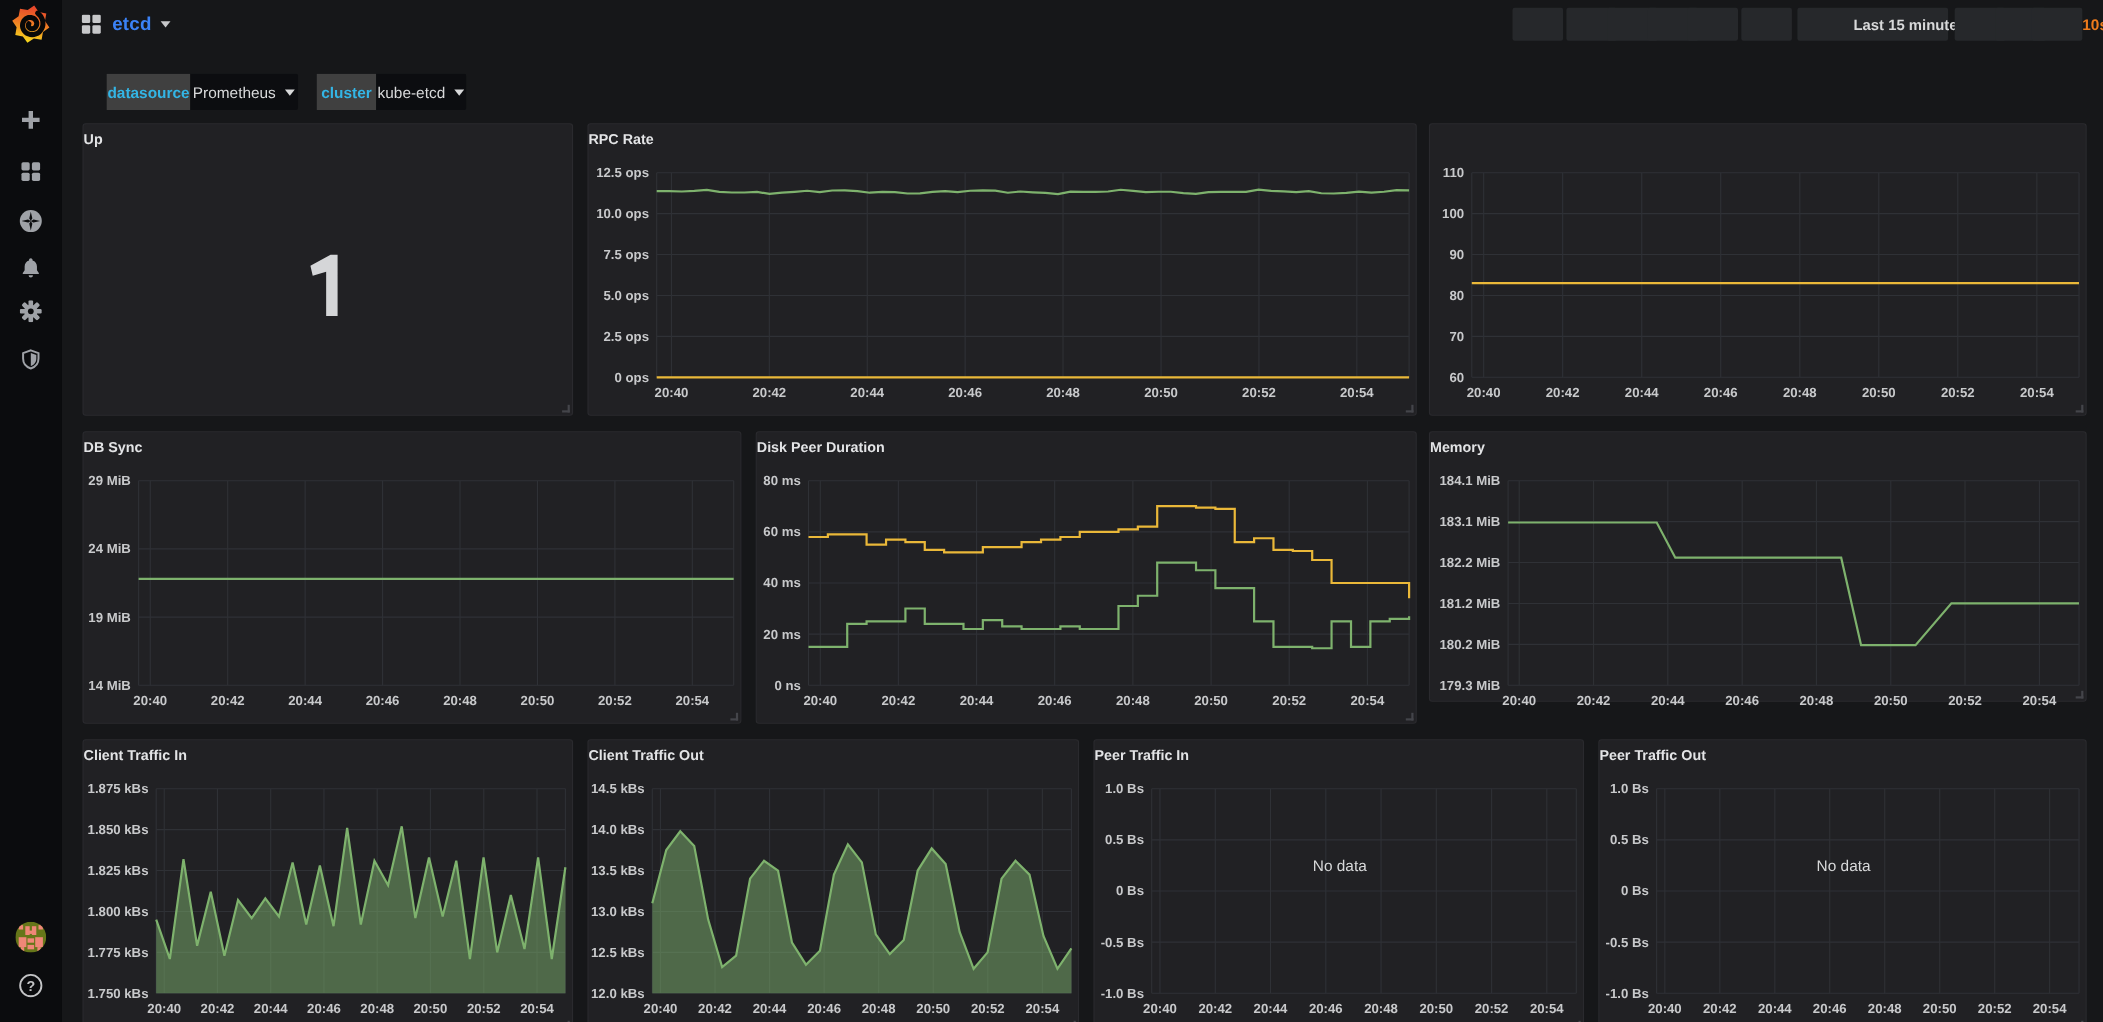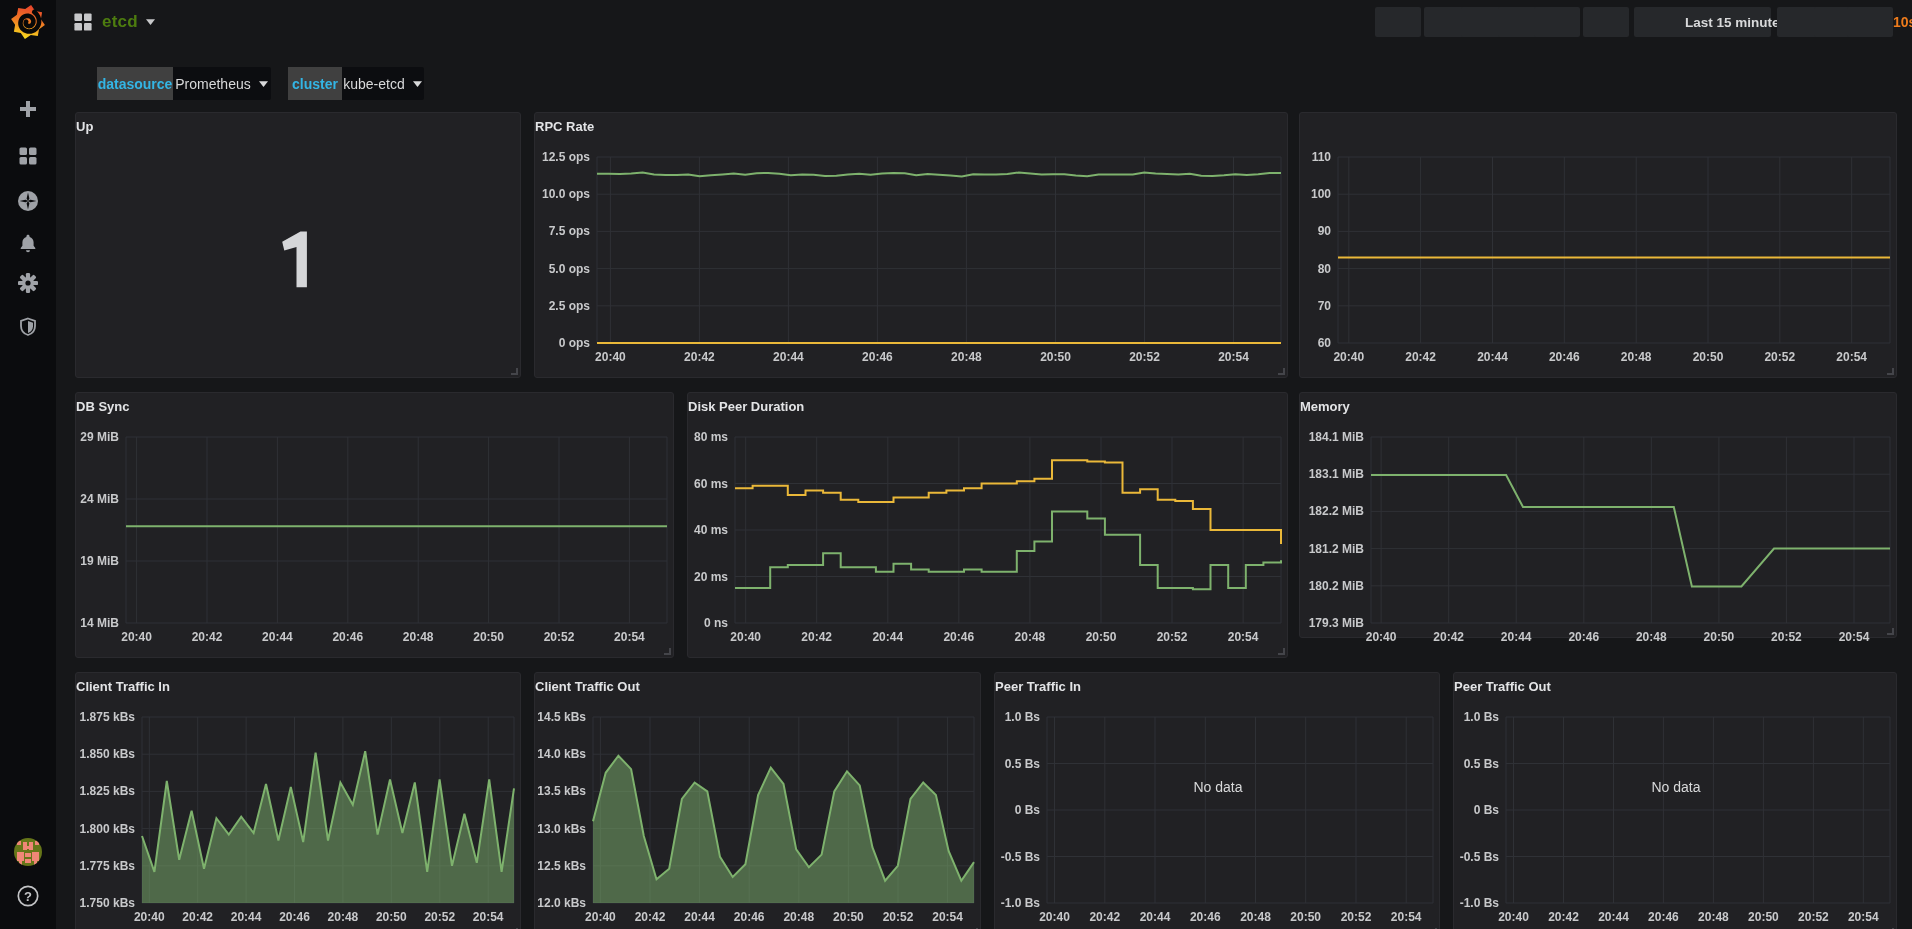--- a/index.html
+++ b/index.html
@@ -1,21 +1,21 @@
 <!DOCTYPE html>
 <html><head><meta charset="utf-8"><title>etcd - Grafana</title>
 <style>
 * { margin:0; padding:0; box-sizing:border-box; }
 svg { display:block; }
 html,body { width:1912px; height:929px; overflow:hidden; background:#161719;
   font-family:"Liberation Sans", sans-serif; }
 #side { position:fixed; left:0; top:0; width:56px; height:100%; background:#0b0c0e; z-index:10; }
 .sic { position:absolute; left:50%; transform:translate(-50%,-50%); }
 #nav { position:absolute; left:56px; top:0; right:0; height:46px; }
-.navtitle { position:absolute; left:46px; top:12px; color:#4d7c0f; font-size:17px; font-weight:700; letter-spacing:0.2px; }
+.navtitle { position:absolute; left:46px; top:12px; color:#3b82f6; font-size:17px; font-weight:700; letter-spacing:0.2px; }
 .btn { position:absolute; top:7px; height:30px; background:#26282b; border-radius:2px;
   display:flex; align-items:center; justify-content:space-between; gap:6px;padding-left:46px; }
 .panel { position:absolute; background:#212124; border:1px solid #2a2a2e; border-radius:3px; }
 .ptitle { position:absolute; top:6px; left:0; right:0; text-align:left; color:#e3e4e6;
   font-size:13px; font-weight:700; }
 .ax { font-family:"Liberation Sans", sans-serif; font-size:12px; font-weight:700; fill:#c8c9cb; }
 .nd { font-family:"Liberation Sans", sans-serif; font-size:14px; fill:#d8d9da; }
 .rsz { position:absolute; right:2px; bottom:2px; width:7px; height:7px;
   border-right:2px solid #44454a; border-bottom:2px solid #44454a; }
 .chip { position:absolute; top:67px; height:33px; display:flex; border-radius:2px; overflow:hidden; }

